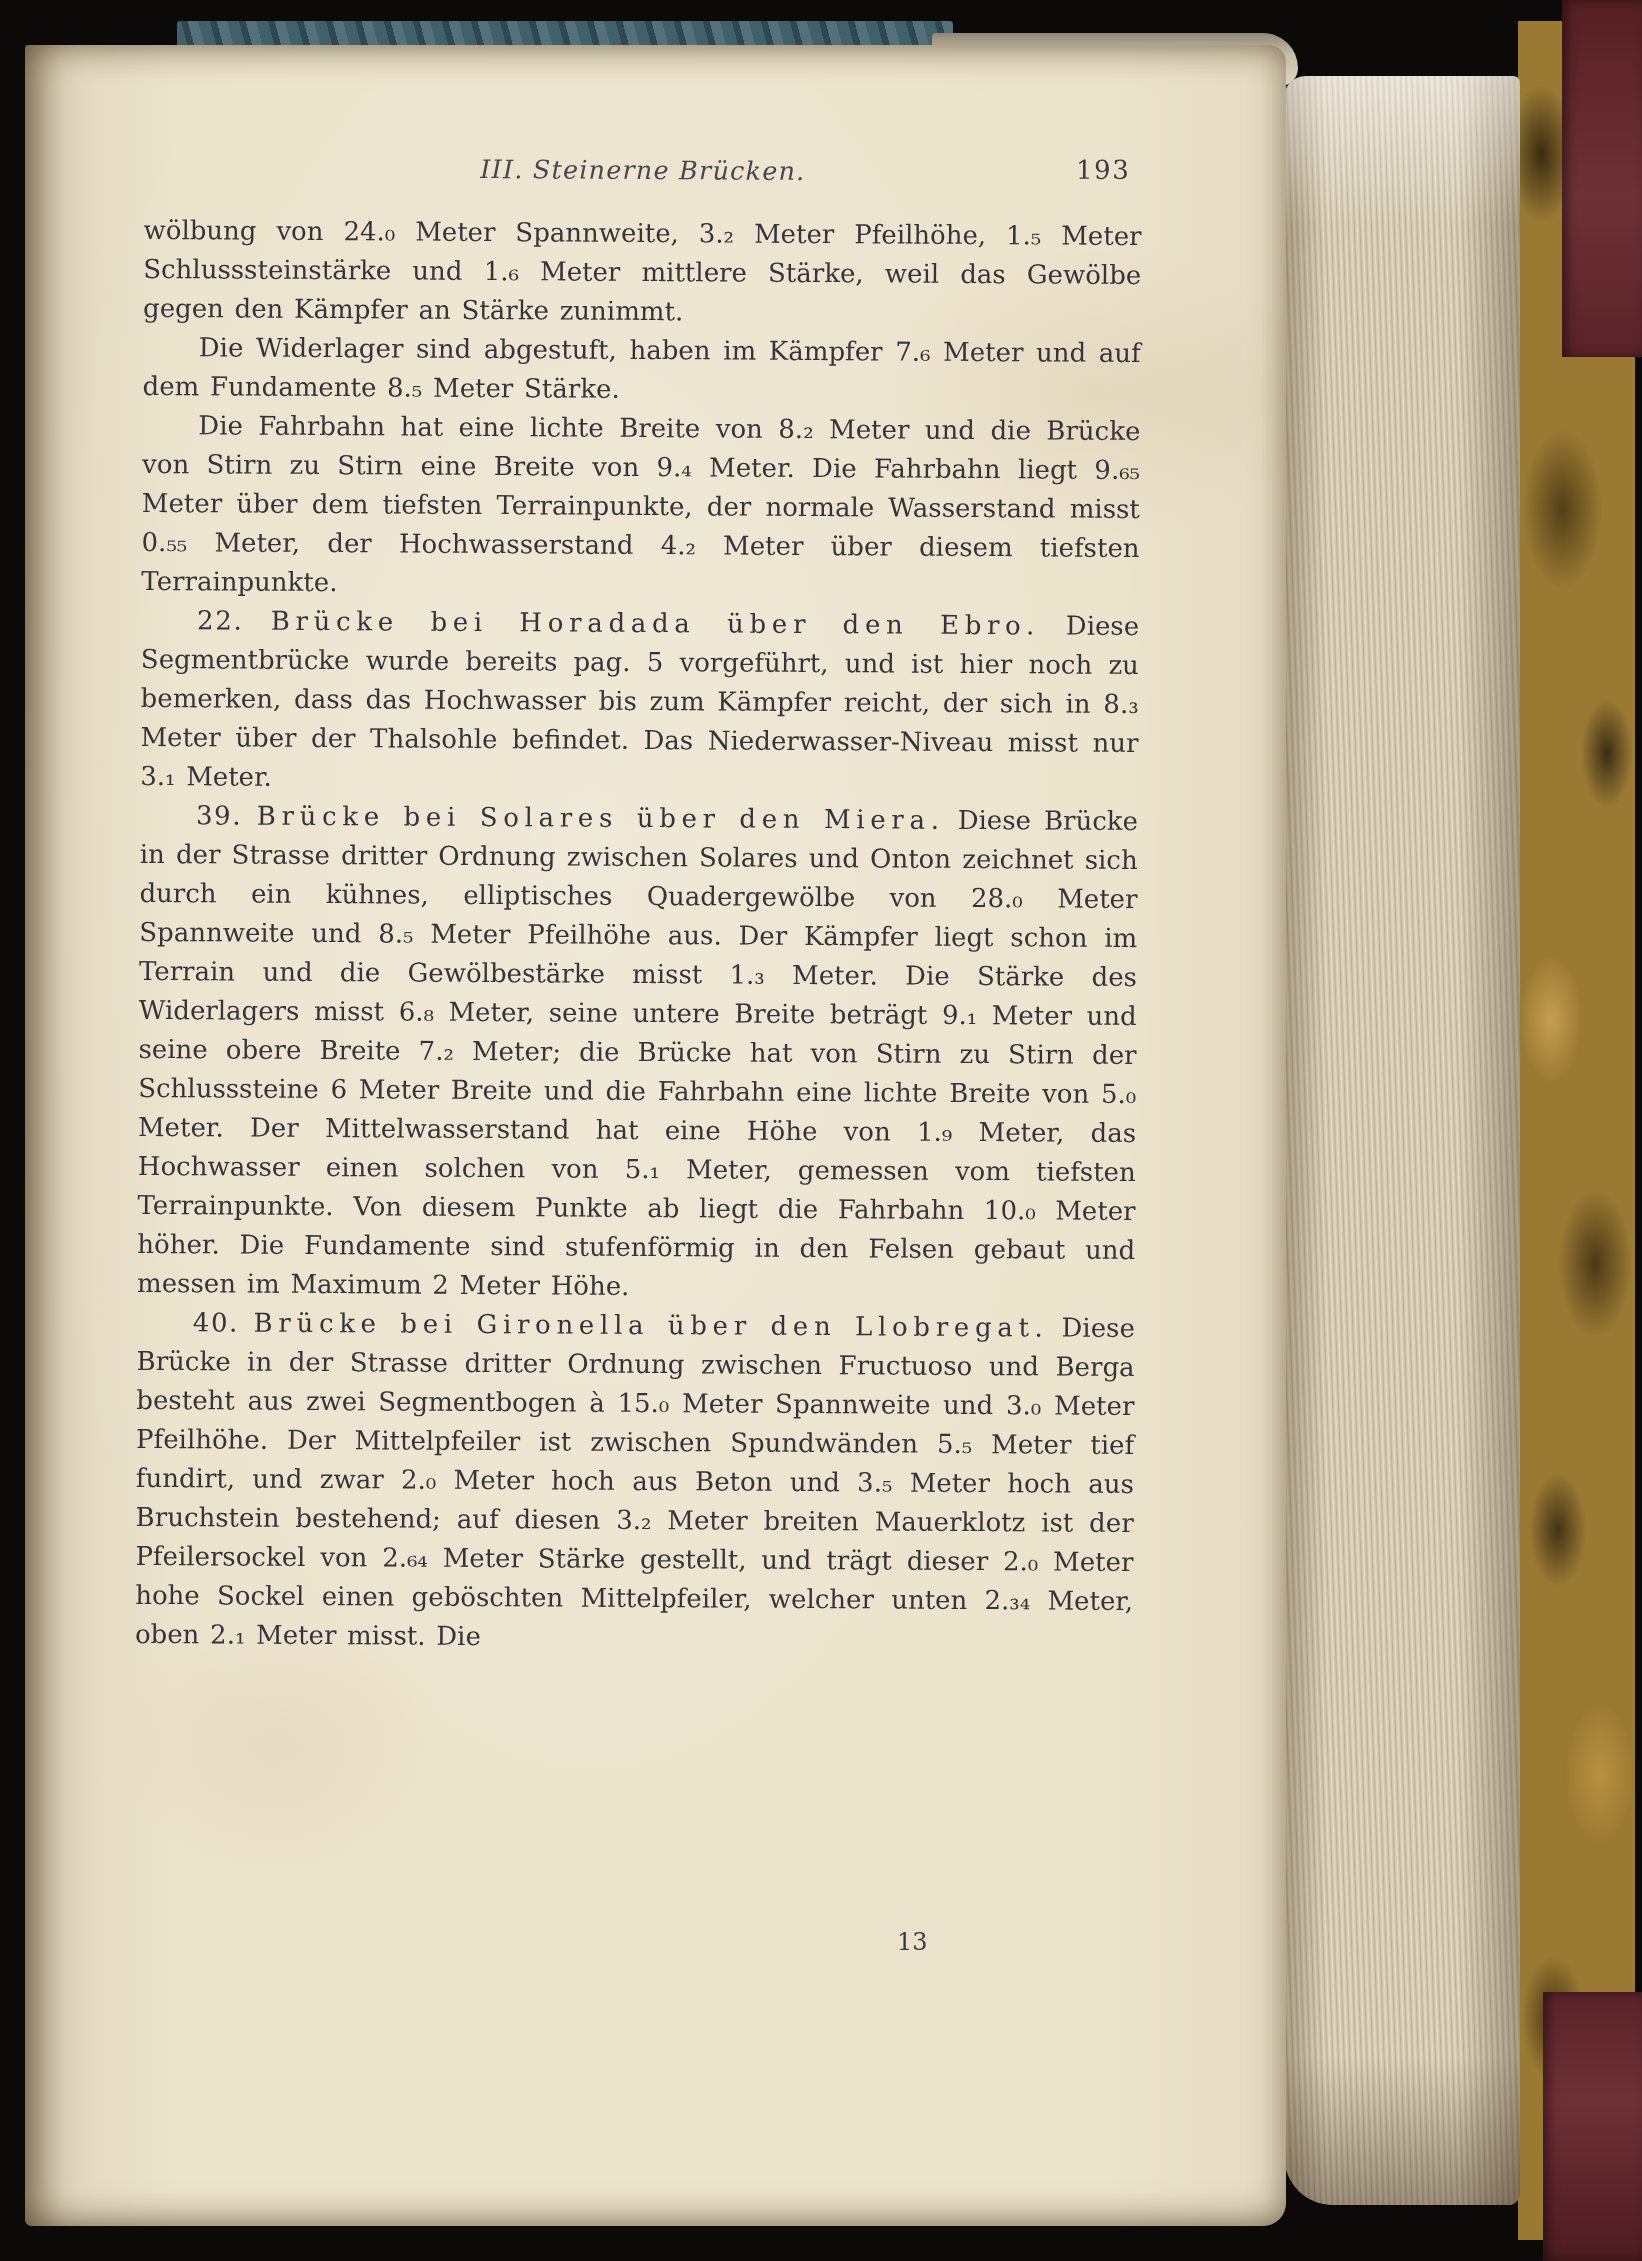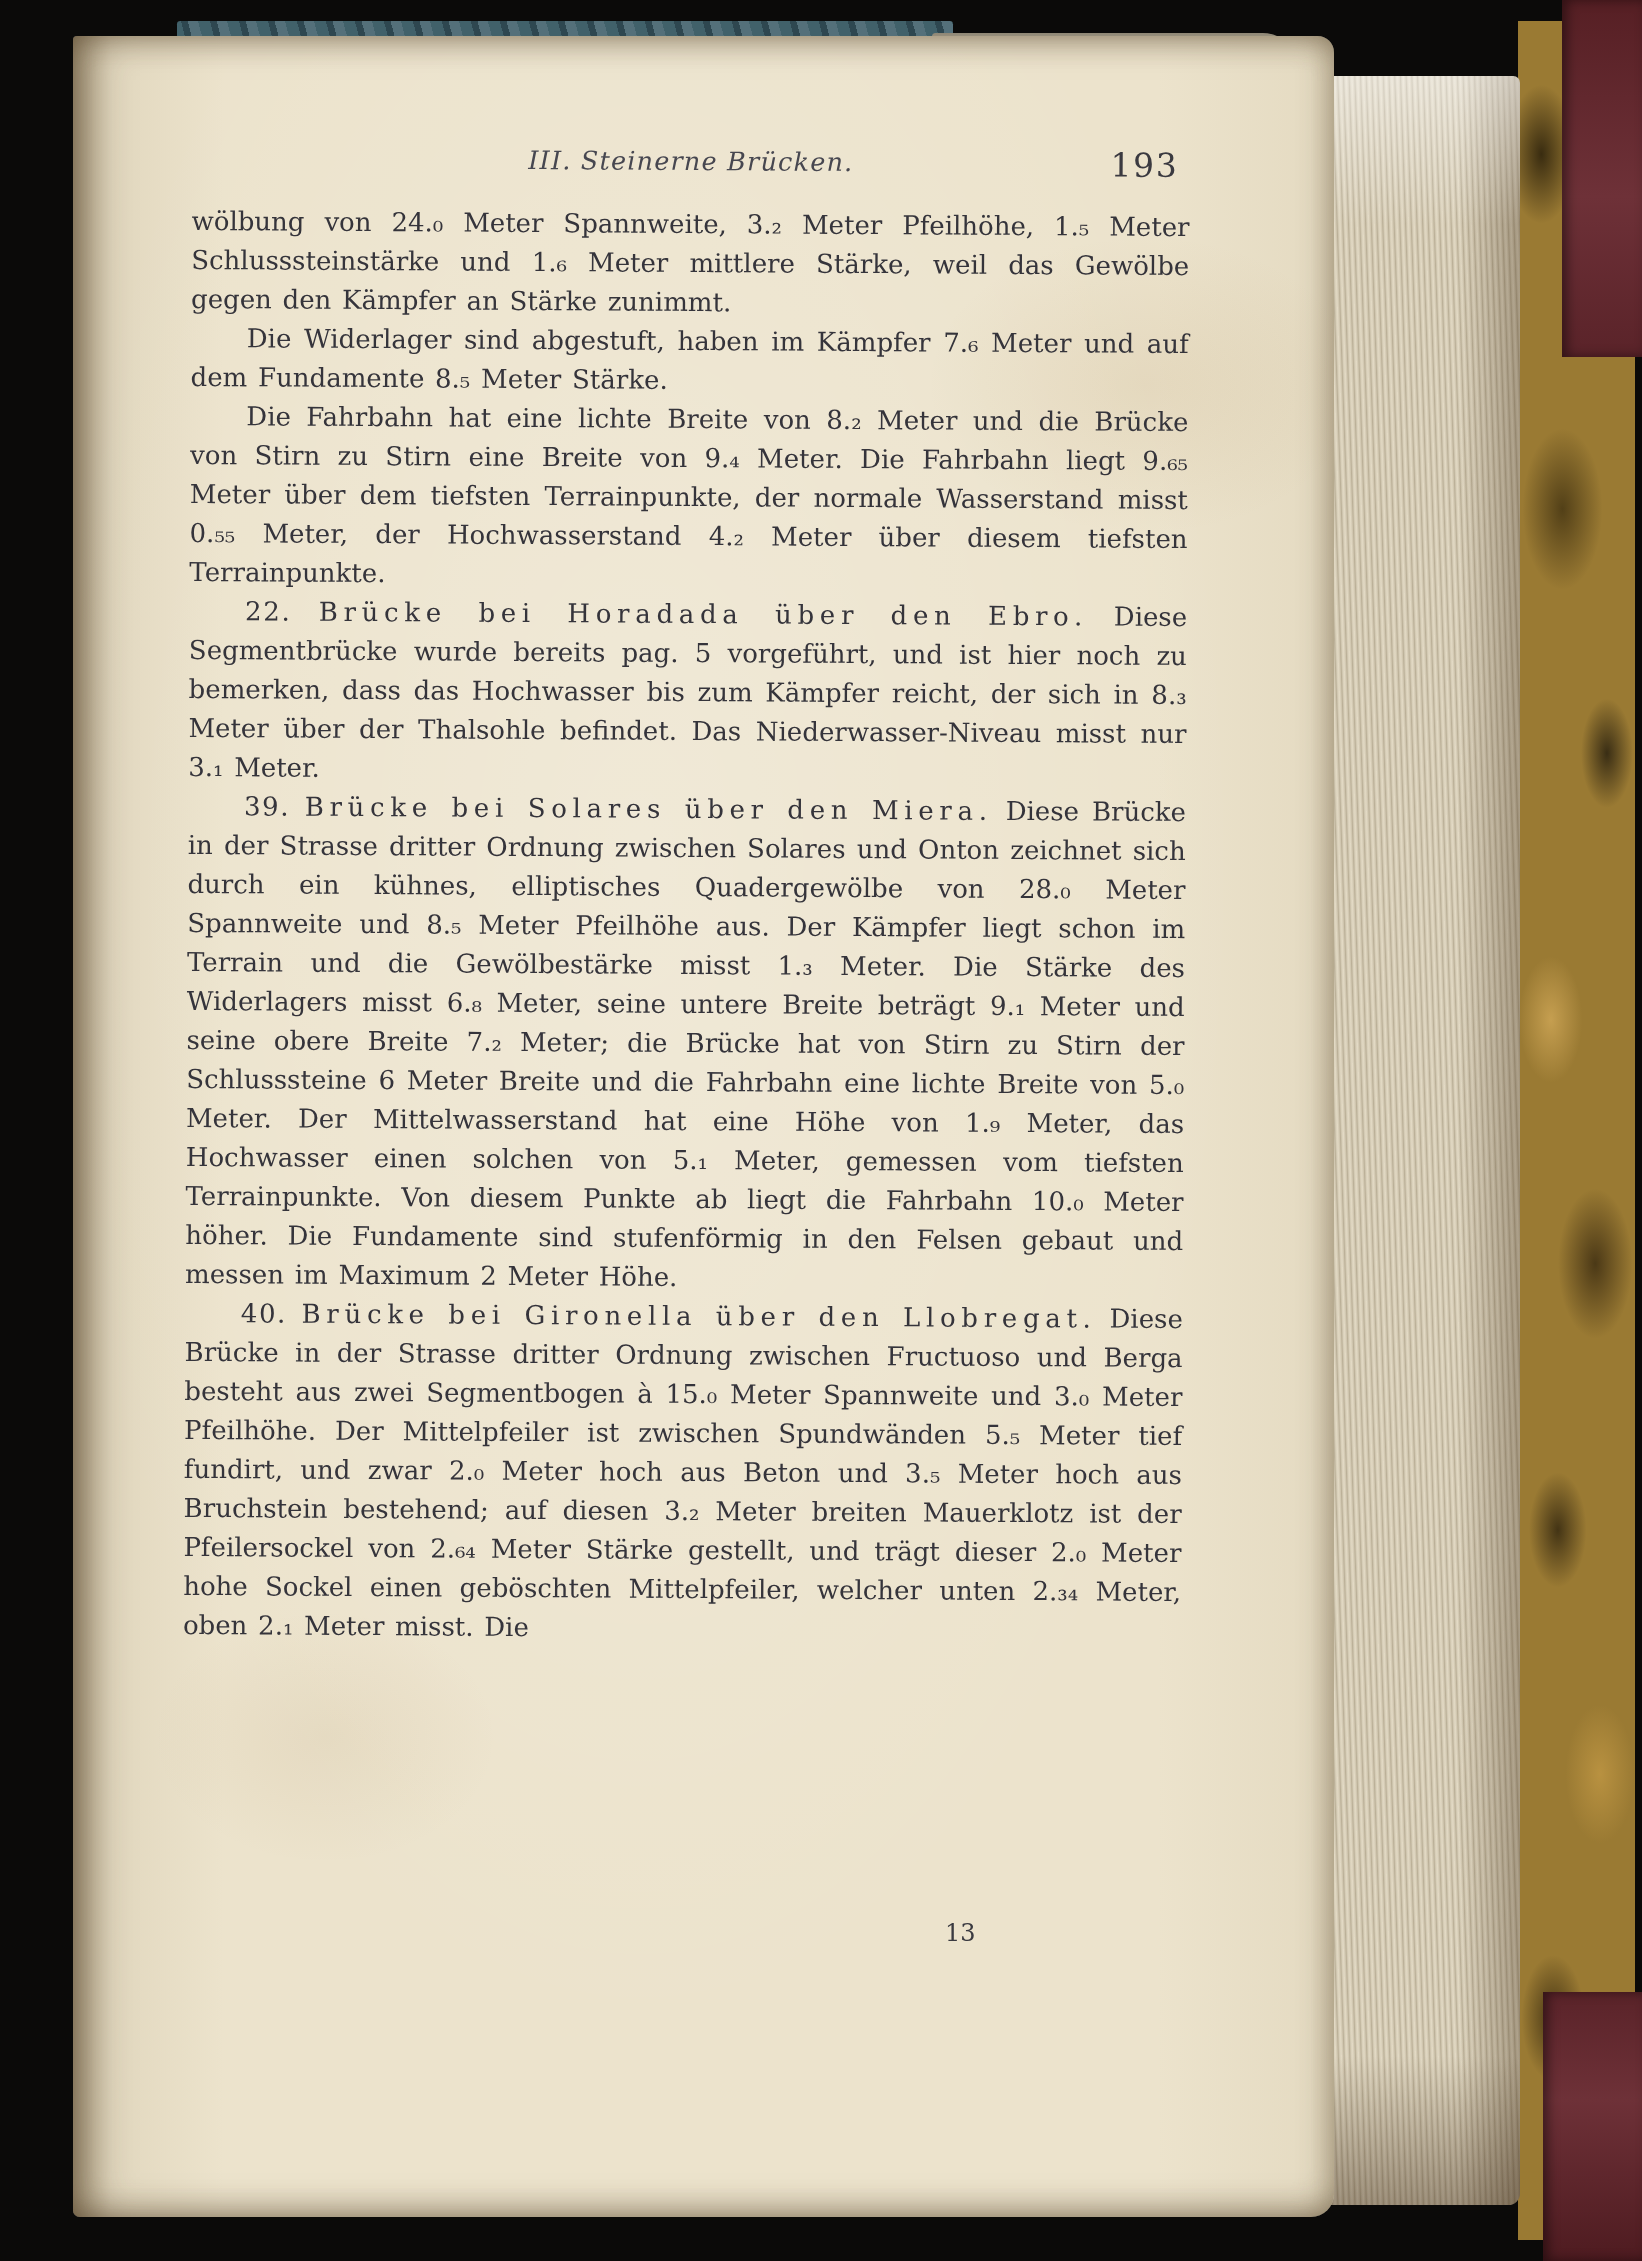--- a/index.html
+++ b/index.html
@@ -71,34 +71,33 @@
     width: 236px; height: 2129px;
     background:
       linear-gradient(180deg, rgba(255,255,255,0.45), rgba(0,0,0,0) 7%, rgba(0,0,0,0) 93%, rgba(60,40,20,0.4)),
       linear-gradient(90deg, rgba(90,70,40,0.38), rgba(0,0,0,0) 18%, rgba(0,0,0,0) 74%, rgba(70,50,25,0.35)),
       repeating-linear-gradient(88deg, #e0d7c2 0px, #cfc5ae 1.6px, #bbb098 2.5px, #d9d0ba 4.1px, #e3dac5 5.7px);
     border-radius: 21.4px 6.6px 11.5px 49px;
   }
   
   .page {
     position: absolute;
-    left: 25px; top: 36px;
+    left: 25px; top: 45px;
     width: 1261px; height: 2181px;
     background:
       radial-gradient(312px 214px at 85% 16%, rgba(160,120,60,0.10), transparent 70%),
       radial-gradient(246px 181px at 20% 78%, rgba(150,110,60,0.08), transparent 70%),
       radial-gradient(ellipse at 45% 38%, rgba(255,255,255,0.22), rgba(0,0,0,0) 62%),
       linear-gradient(90deg, #c9bd9f 0%, #e2d8bf 3%, #ece3cc 12%, #ece3cc 86%, #e4dac1 100%);
     box-shadow:
       inset 23px 0 45px -10px rgba(60,40,20,0.5),
       inset -10px 0 28px rgba(95,75,45,0.28),
       inset 0 -15px 33px -11.5px rgba(95,75,45,0.3),
       inset 0 13px 30px -11.5px rgba(95,75,45,0.25);
     border-radius: 4.1px 16.4px 23px 6.6px;
-    margin-left: 48px;
   }
   
   .text-block {
     position: absolute;
     left: 119px; top: 110px;      
     width: 998px;
     transform: rotate(0.35deg);
     transform-origin: 50% 0;
     color: #35343b;
   }
@@ -111,21 +110,21 @@
     display: block;
     text-align: center;
     font-style: italic;
     font-size: 25.5px;
     letter-spacing: 1.2px;
     color: #474750;
   }
   .page-number {
     position: absolute;
     right: 11.5px; top: -3.3px;
-    font-size: 33px;
+    font-size: 26px;
     letter-spacing: 1.6px;
     color: #3b3a40;
   }
   .para {
     margin: 0;
     text-align: justify;
     font-size: 26px;
     line-height: 39px;
     text-indent: 56px;
     word-spacing: 2.5px;

